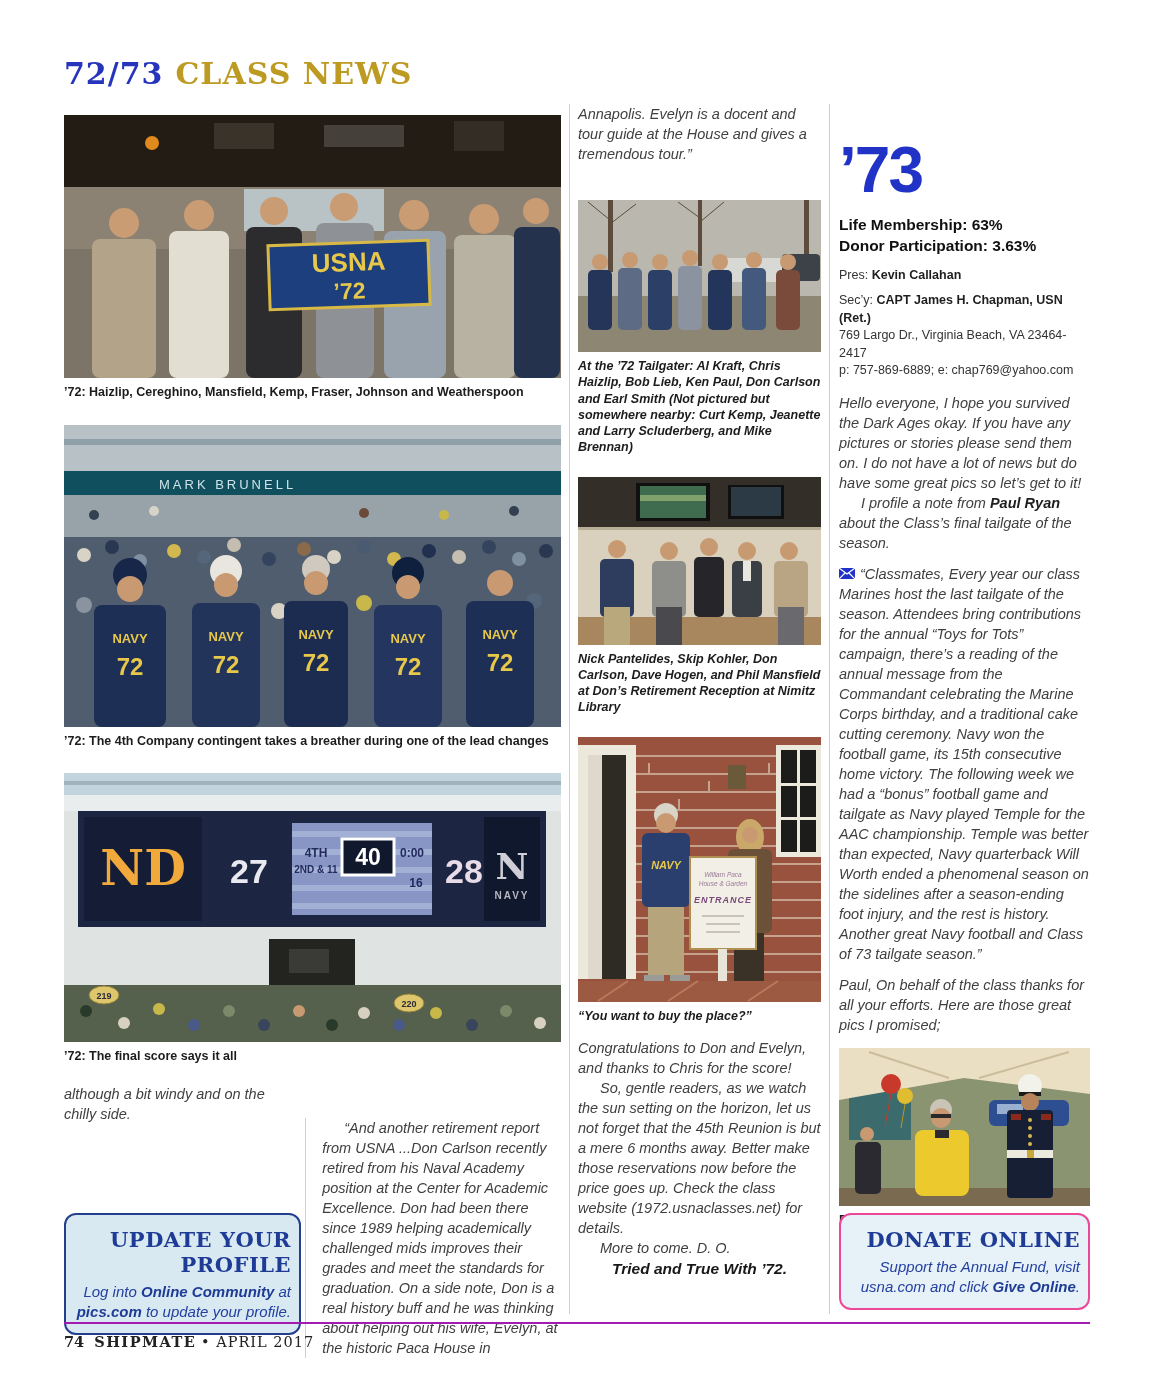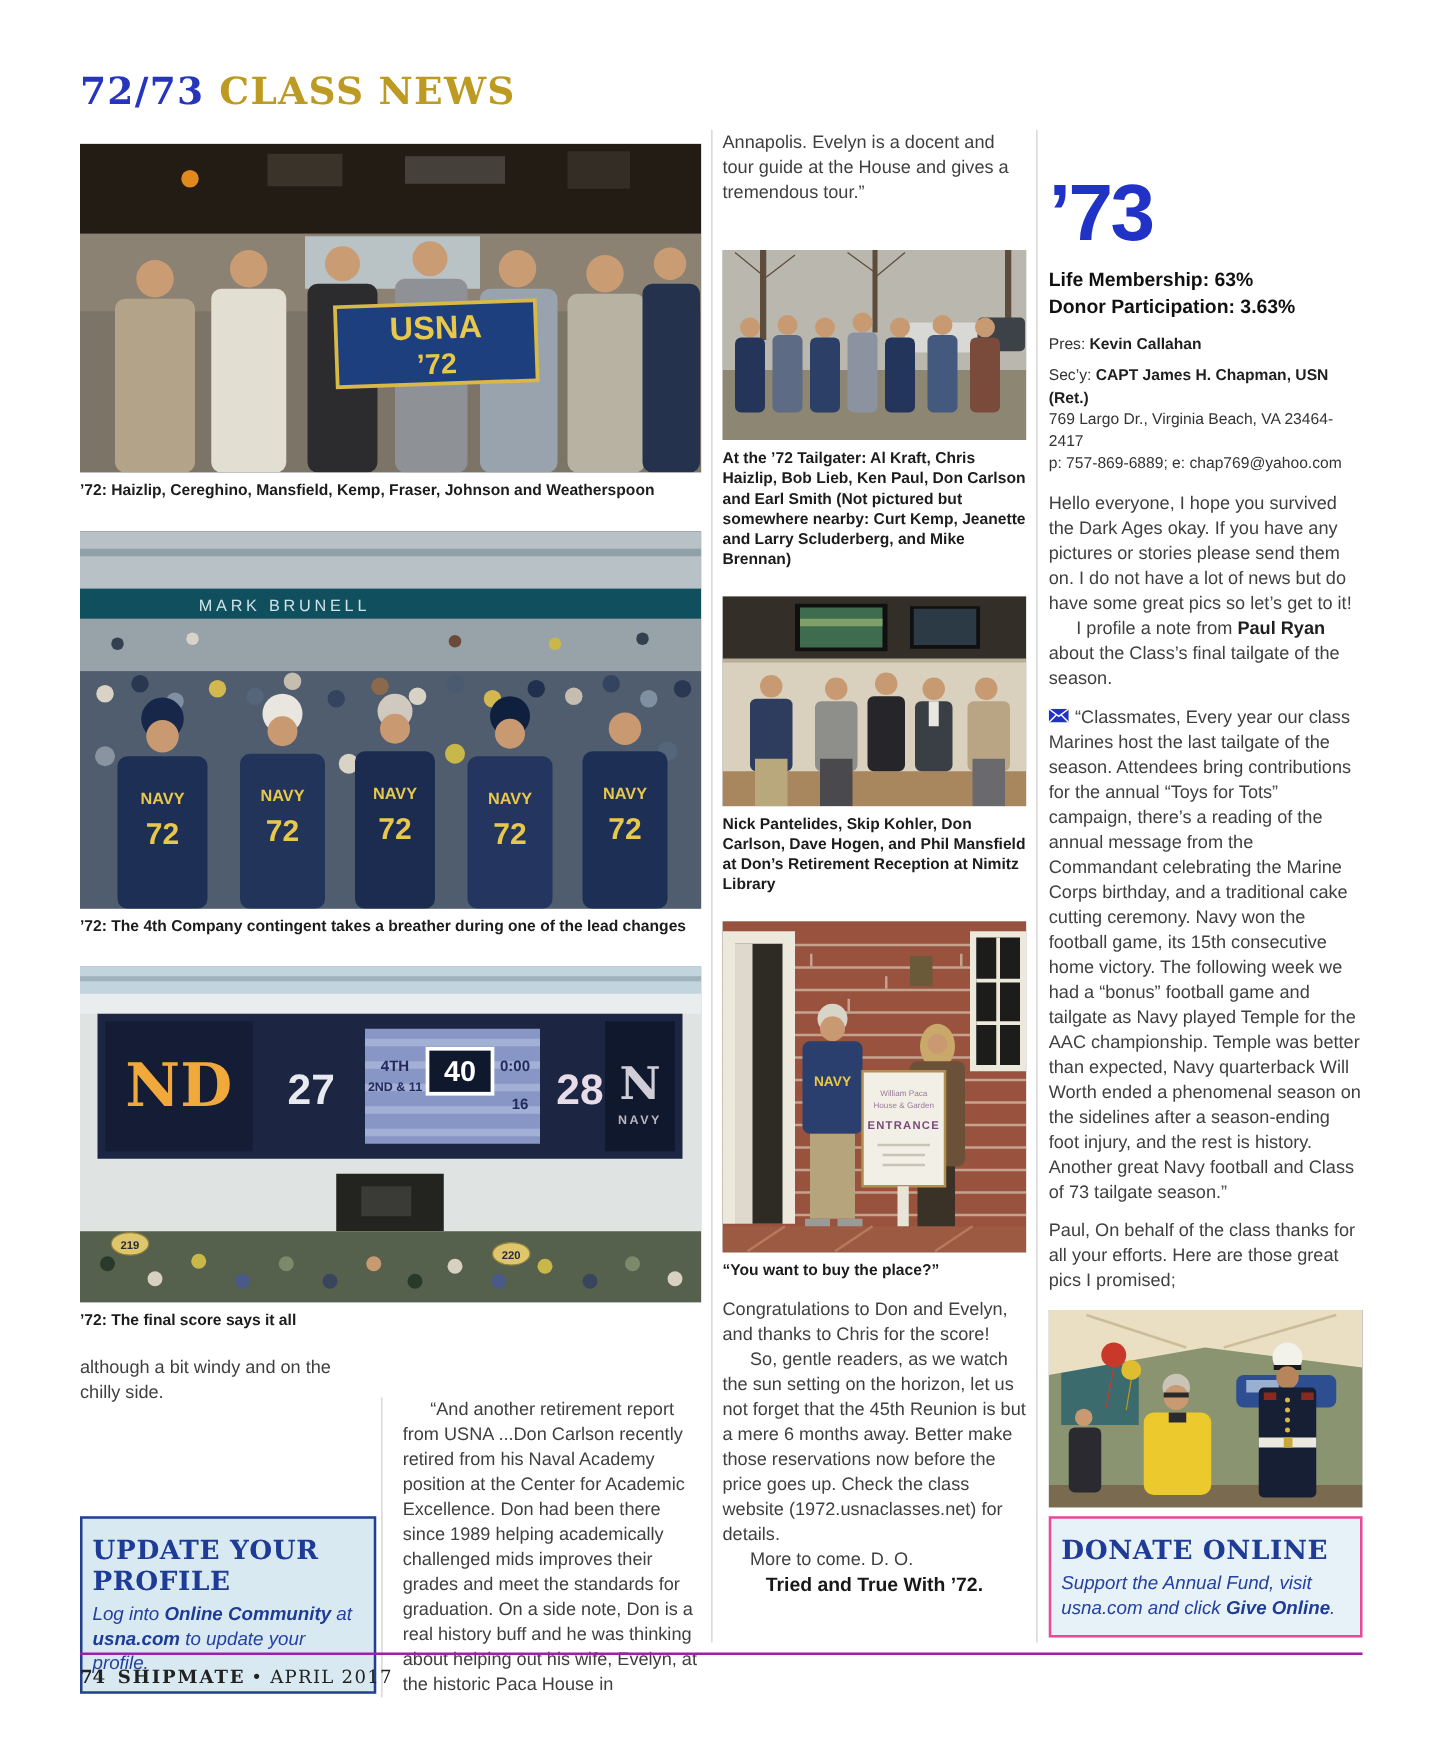--- a/index.html
+++ b/index.html
@@ -15,39 +15,39 @@
   
   .col-left{position:absolute;left:64px;top:115px;width:497px;}
   .col-mid{position:absolute;left:578px;top:104px;width:243px;}
   .col-right{position:absolute;left:839px;top:100px;width:251px;margin-top:40px;}
   .vrule{position:absolute;top:104px;height:1210px;width:1px;background:#cfcfcf;}
 
   .photo{position:relative;width:100%;background:#9a9a92;overflow:hidden;}
   .photo svg{display:block;width:100%;height:100%;}
   .caption{font-weight:bold;font-size:12.5px;line-height:1.3;color:#1c1c1c;margin:6px 0 0 0;}
 
-  .body{font-size:14.5px;line-height:1.38;color:#3f3f3f;}
+  .body{font-size:14.5px;line-height:1.38;color:#3f3f3f;font-style:italic;}
   .body p{margin:0;}
   .body p.gap{margin-top:11px;}
   .indent{text-indent:22px;}
   .b{font-weight:bold;color:#1f1f1f;}
 
   
   .subcols{display:flex;margin-top:20px;}
   .subcol1{width:231px;}
   .subcol2{width:245px;margin-left:16px;padding-left:16px;border-left:1px solid #cfcfcf;margin-top:34px;}
 
   
   .year{font-weight:bold;font-size:64px;line-height:0.95;color:#2133c7;letter-spacing:-2px;margin:0 0 14px 0;}
   .stat{font-size:15.5px;font-weight:bold;color:#101010;line-height:1.35;}
   .officers{font-size:12.5px;color:#333;line-height:1.4;margin-top:10px;}
   .officers .row{margin-top:8px;}
 
   
-  .infobox{position:absolute;text-align:left;color:#1d3a8f;box-sizing:border-box;}
+  .infobox{position:absolute;text-align:right;color:#1d3a8f;box-sizing:border-box;border-radius:12px;}
   .box-update{left:64px;top:1213px;width:237px;background:#d9e9f2;border:2px solid #23408f;padding:12px 8px 12px 8px;}
   .box-donate{left:839px;top:1213px;width:251px;background:#e6f1f8;border:2px solid #ec4899;padding:12px 8px 12px 8px;}
   .infobox .btitle{font-family:"DejaVu Serif",serif;font-weight:bold;font-size:21px;letter-spacing:0.5px;color:#1e3c96;}
   .infobox .bline{font-style:italic;font-size:15px;margin-top:5px;line-height:1.3;color:#2440a0;}
   .infobox .bline .b{color:#1e3c96;}
 
   .closing{font-weight:bold;font-size:15.5px;color:#181818;text-align:center;margin-top:14px;}
 
   
   .footer{position:absolute;left:64px;top:1322px;width:1026px;border-top:2px solid #a21caf;
@@ -234,21 +234,21 @@
       </div>
       <div class="subcol2">
         <p class="indent">“And another retirement report from USNA ...Don Carlson recently retired from his Naval Academy position at the Center for Academic Excellence. Don had been there since 1989 helping academically challenged mids improves their grades and meet the standards for graduation. On a side note, Don is a real history buff and he was thinking about helping out his wife, Evelyn, at the historic Paca House in</p>
       </div>
     </div>
   </div>
 
   <div class="infobox box-update">
     <div class="btitle">UPDATE YOUR PROFILE</div>
     <div class="bline">
-      <span>Log into </span><span class="b">Online Community</span><span> at </span><span class="b">usna.com</span><span> to update your profile.</span>
+      <span>Log into </span><span class="b">Online Community</span><span> at </span><span class="b">pics.com</span><span> to update your profile.</span>
     </div>
   </div>
 
   <div class="col-mid body">
     <p>Annapolis. Evelyn is a docent and tour guide at the House and gives a tremendous tour.”</p>
 
     <div class="photo" style="height:152px;margin-top:36px;">
       <svg viewBox="0 0 243 152" preserveAspectRatio="none">
         <rect width="243" height="152" fill="#b9b7ae"></rect>
         <rect x="30" y="0" width="5" height="72" fill="#5d4c3c"></rect>

